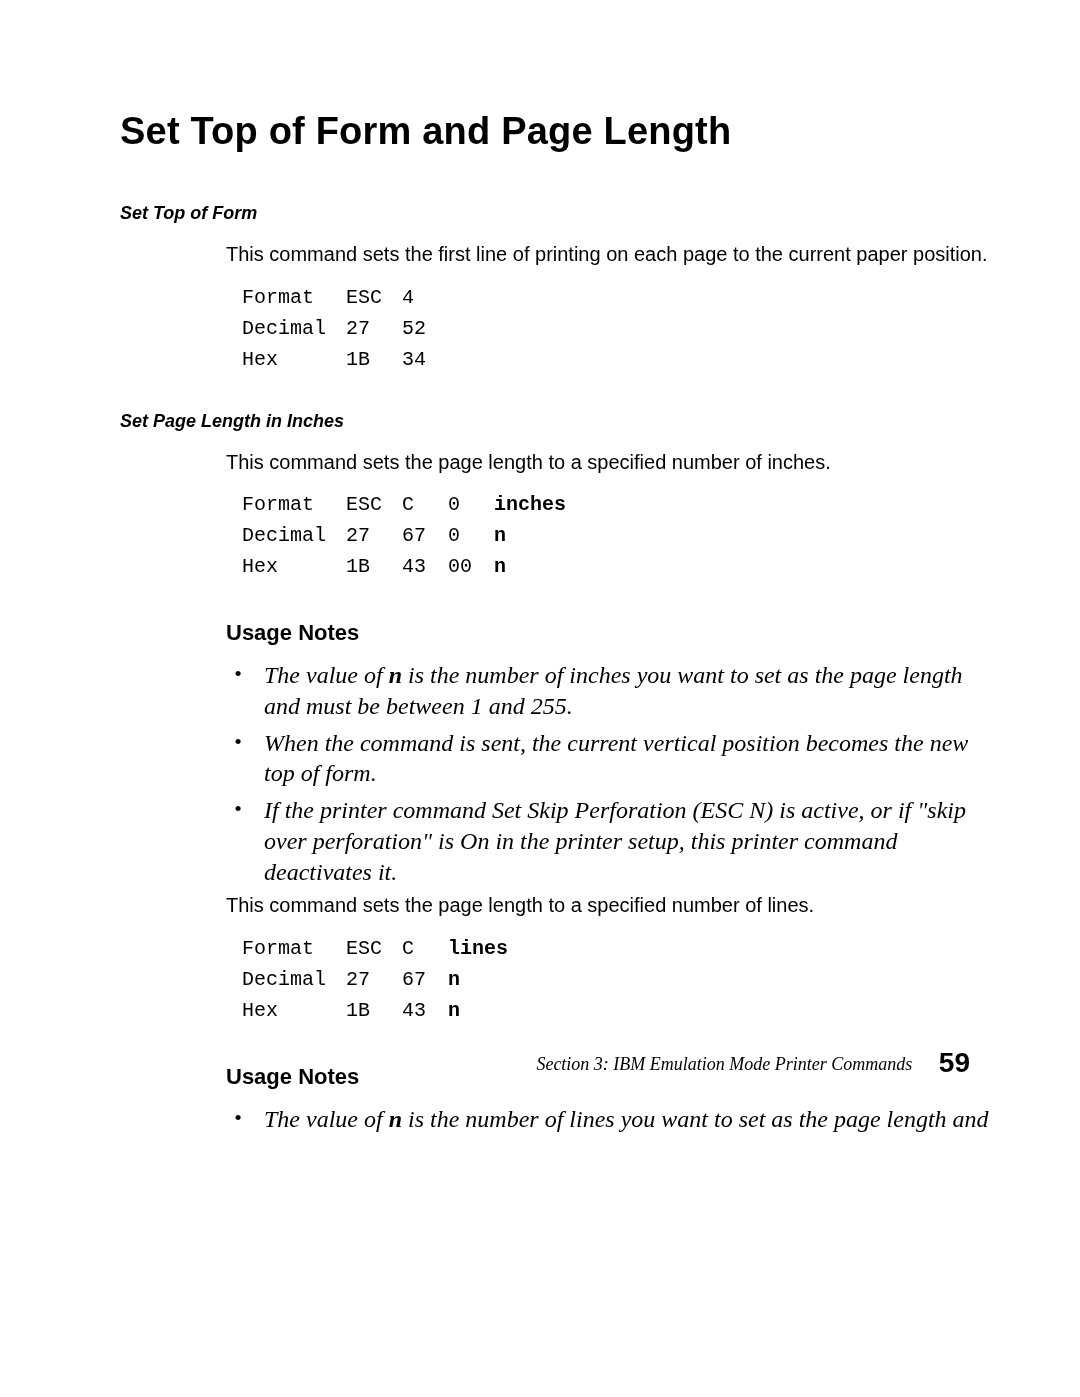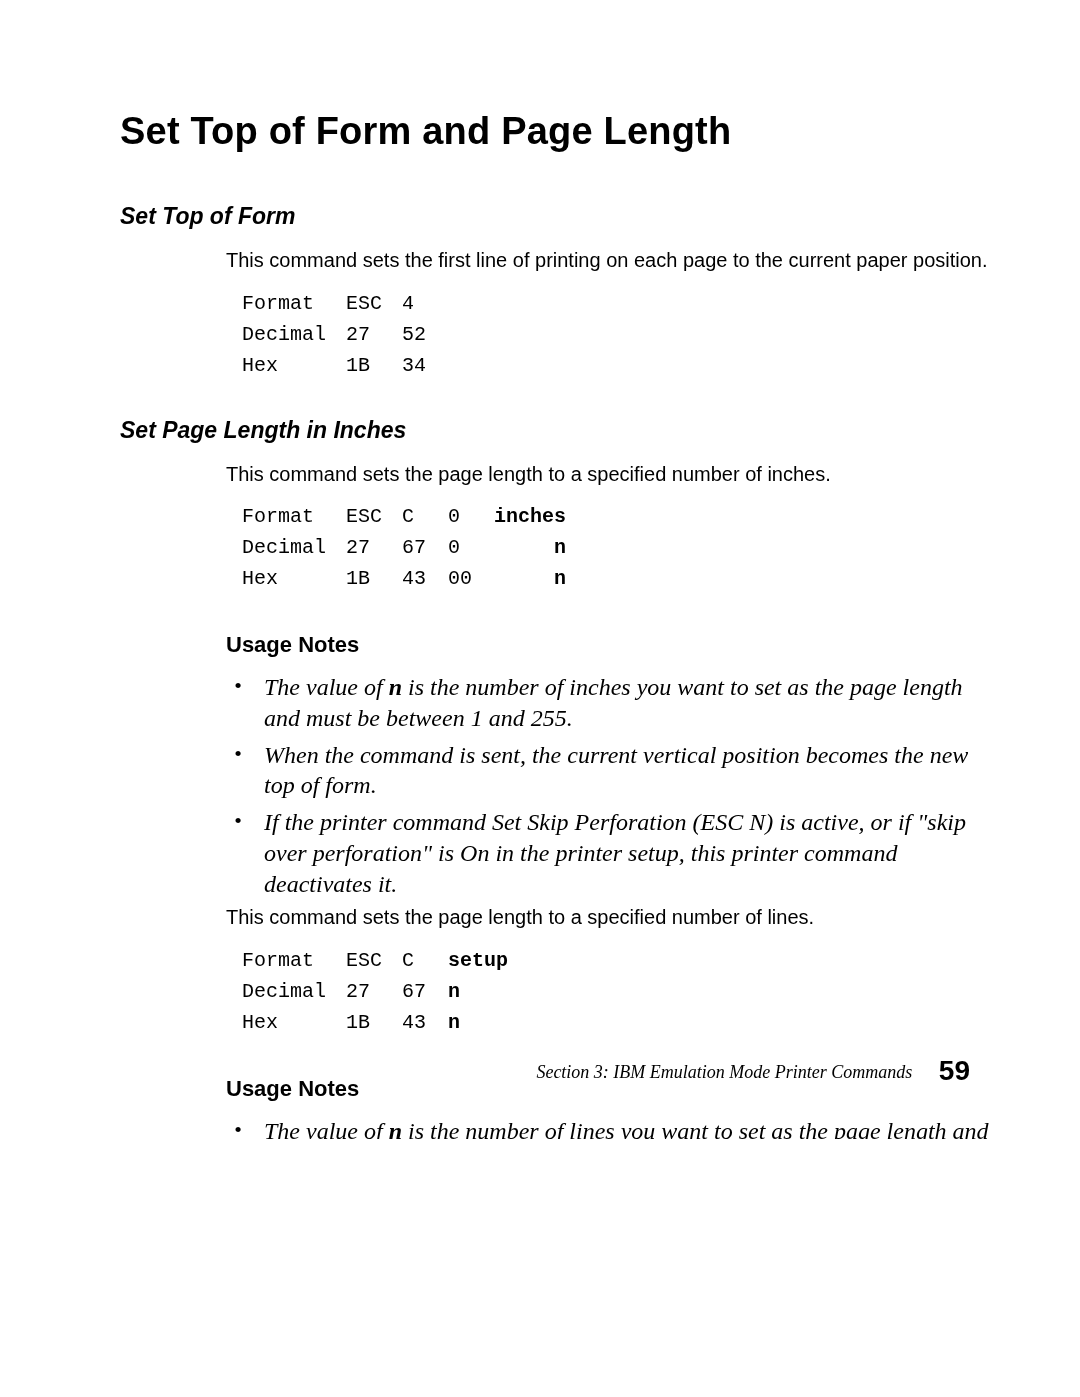--- a/index.html
+++ b/index.html
@@ -19,21 +19,21 @@
     font-family: Helvetica, Arial, sans-serif;
     font-weight: 700;
     font-size: 38px;
     margin: 0 0 50px 0;
     letter-spacing: 0.2px;
   }
   h2.sub-title {
     font-family: Helvetica, Arial, sans-serif;
     font-style: italic;
     font-weight: 700;
-    font-size: 23px;
+    font-size: 18px;
     margin: 36px 0 18px 0;
   }
   .body-block {
     margin-left: 106px;
   }
   p.para {
     font-size: 20px;
     line-height: 1.28;
     margin: 0 0 14px 0;
     font-family: Liberation Sans, sans-serif;
@@ -46,21 +46,21 @@
   }
   table.code-table td {
     padding: 4px 0;
     vertical-align: baseline;
     white-space: nowrap;
   }
   table.code-table td.c0 { min-width: 104px; }
   table.code-table td.c1 { min-width: 56px; }
   table.code-table td.c2 { min-width: 46px; }
   table.code-table td.c3 { min-width: 46px; }
-  table.code-table td.c4 { min-width: 60px; text-align: right; }
+  table.code-table td.c4 { min-width: 60px; }
   td.bold { font-weight: 700; }
   h3.usage {
     font-family: Helvetica, Arial, sans-serif;
     font-weight: 700;
     font-size: 22px;
     margin: 38px 0 14px 0;
   }
   ul.bullets {
     list-style: none;
     padding: 0;
@@ -78,21 +78,21 @@
   ul.bullets > li::before {
     content: "\2022";
     position: absolute;
     left: 8px;
     top: 0;
     font-size: 22px;
   }
   .nbold { font-weight: 700; }
   .footer {
     position: absolute;
-    bottom: 52px;
+    bottom: 60px;
     right: 110px;
     font-family: "Book Antiqua", Palatino, "Times New Roman", serif;
     font-size: 18px;
   }
   .footer .sec {
     font-style: italic;
     margin-right: 22px;
   }
   .footer .pg {
     font-family: Helvetica, Arial, sans-serif;
@@ -172,21 +172,21 @@
   </div>
 
   <div class="body-block">
     <p class="para">This command sets the page length to a specified number of lines.</p>
     <table class="code-table">
       <tbody>
           <tr>
         <td class="c0">Format</td>
         <td class="c1">ESC</td>
         <td class="c2">C</td>
-        <td class="c3 bold">setup</td>
+        <td class="c3 bold">lines</td>
       </tr>
       <tr>
         <td class="c0">Decimal</td>
         <td class="c1">27</td>
         <td class="c2">67</td>
         <td class="c3 bold">n</td>
       </tr>
       <tr>
         <td class="c0">Hex</td>
         <td class="c1">1B</td>

